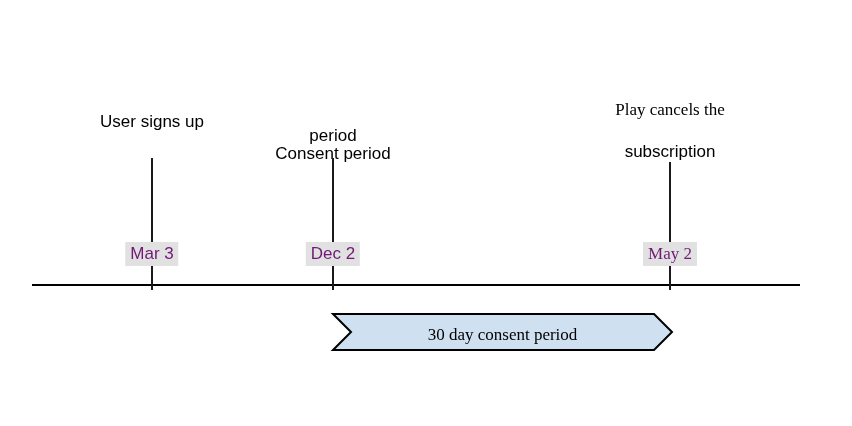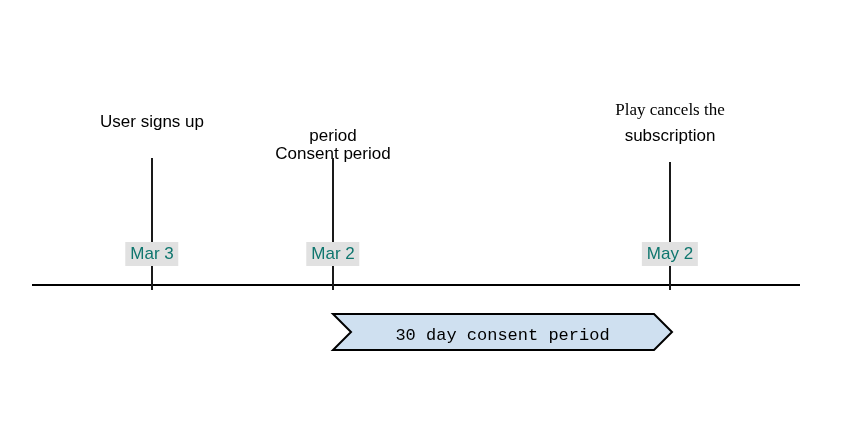--- a/index.html
+++ b/index.html
@@ -49,21 +49,21 @@
     color: #000000;
     font-size: 17px;
     line-height: 23px;
     font-family: "Liberation Sans", sans-serif;
   }
   .date-chip {
     position: absolute;
     left: 0;
     transform: translateX(-50%);
     background: #e1e1e1;
-    color: #0f766e;
+    color: #701a75;
     font-size: 17px;
     line-height: 21px;
     padding: 1px 5px 2px 5px;
     white-space: nowrap;
     font-family: "Liberation Sans", sans-serif;
   }
 
   
   .period-banner {
     position: absolute;
@@ -82,49 +82,49 @@
     position: absolute;
     left: 0;
     top: 0;
     width: 339px;
     height: 42px;
     display: flex;
     align-items: center;
     justify-content: center;
     font-size: 17px;
     color: #000000;
-    font-family: Liberation Mono, monospace;
+    font-family: Liberation Serif, serif;
     white-space: nowrap;
   }
 </style>
 </head>
 <body>
 
 <div id="canvas">
 
   <div class="axis-line"></div>
 
   <div class="event" style="left:152px;">
     <div class="event-label" style="top:110px;">User signs up</div>
     <div class="tick" style="top:158px; height:132px;"></div>
     <div class="date-chip" style="top:242px;">Mar 3</div>
   </div>
 
   <div class="event" style="left:333px;">
     <div class="event-label" style="top:98px;margin-top:44px;">Consent period</div>
     <div class="event-label" style="top:124px;">period</div>
     <div class="tick" style="top:158px; height:132px;"></div>
-    <div class="date-chip" style="top:242px;">Mar 2</div>
+    <div class="date-chip" style="top:242px;">Dec 2</div>
   </div>
 
   <div class="event" style="left:670px;">
     <div class="event-label" style="top:98px;font-family:Liberation Serif, serif;">Play cancels the</div>
-    <div class="event-label" style="top:124px;">subscription</div>
+    <div class="event-label" style="top:140px;">subscription</div>
     <div class="tick" style="top:162px; height:128px; width:2.4px;"></div>
-    <div class="date-chip" style="top:242px;">May 2</div>
+    <div class="date-chip" style="top:242px;font-family:Liberation Serif, serif;">May 2</div>
   </div>
 
   <div class="period-banner">
     <svg viewBox="0 0 339 36" xmlns="http://www.w3.org/2000/svg">
       <polygon points="0,0 321,0 339,18 321,36 0,36 18,18" fill="#cfe0f0" stroke="#000000" stroke-width="2" stroke-linejoin="miter"></polygon>
     </svg>
     <div class="period-banner-text">30 day consent period</div>
   </div>
 
 </div>

